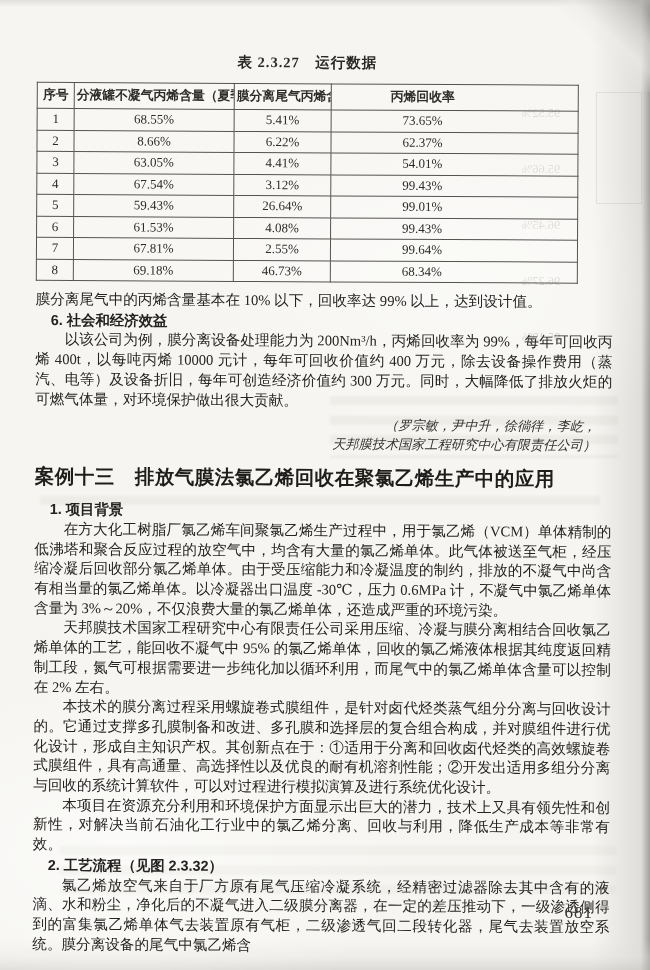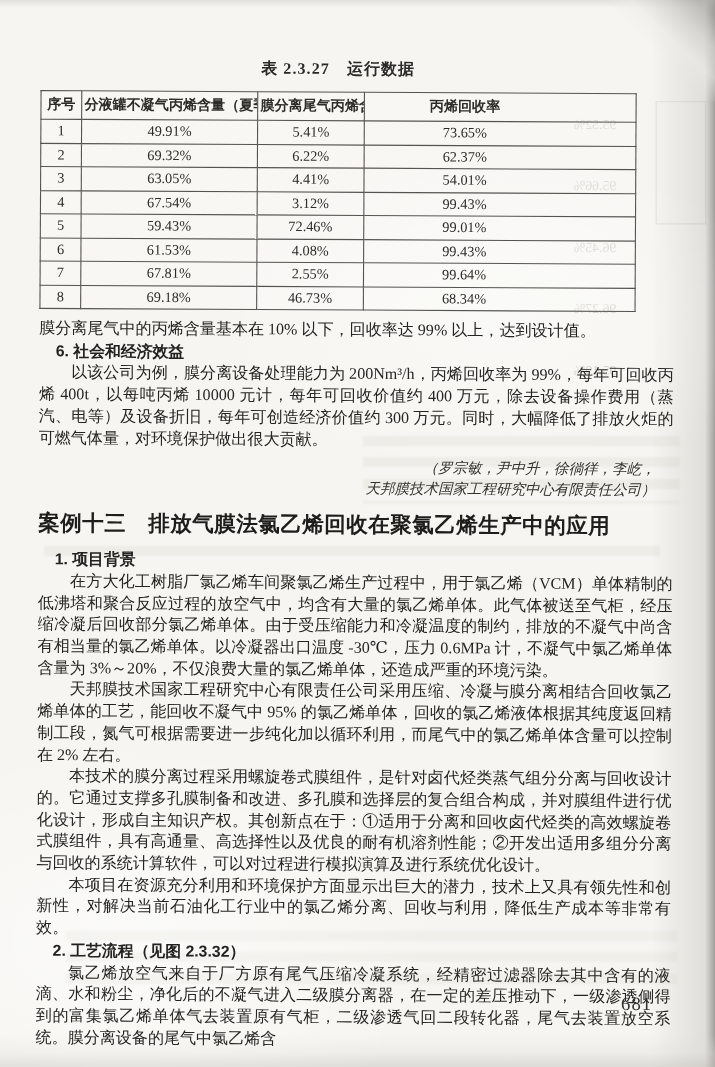--- a/index.html
+++ b/index.html
@@ -124,46 +124,46 @@
         <tr>
           <th>序号</th>
           <th>分液罐不凝气丙烯含量（夏季）</th>
           <th>膜分离尾气丙烯含量</th>
           <th>丙烯回收率</th>
         </tr>
       </thead>
       <tbody id="table-body">
           <tr>
             <td>1</td>
-            <td>49.91%</td>
+            <td>68.55%</td>
             <td>5.41%</td>
             <td>73.65%</td>
           </tr>
           <tr>
             <td>2</td>
-            <td>69.32%</td>
+            <td>8.66%</td>
             <td>6.22%</td>
             <td>62.37%</td>
           </tr>
           <tr>
             <td>3</td>
             <td>63.05%</td>
             <td>4.41%</td>
             <td>54.01%</td>
           </tr>
           <tr>
             <td>4</td>
             <td>67.54%</td>
             <td>3.12%</td>
             <td>99.43%</td>
           </tr>
           <tr>
             <td>5</td>
             <td>59.43%</td>
-            <td>72.46%</td>
+            <td>26.64%</td>
             <td>99.01%</td>
           </tr>
           <tr>
             <td>6</td>
             <td>61.53%</td>
             <td>4.08%</td>
             <td>99.43%</td>
           </tr>
           <tr>
             <td>7</td>

